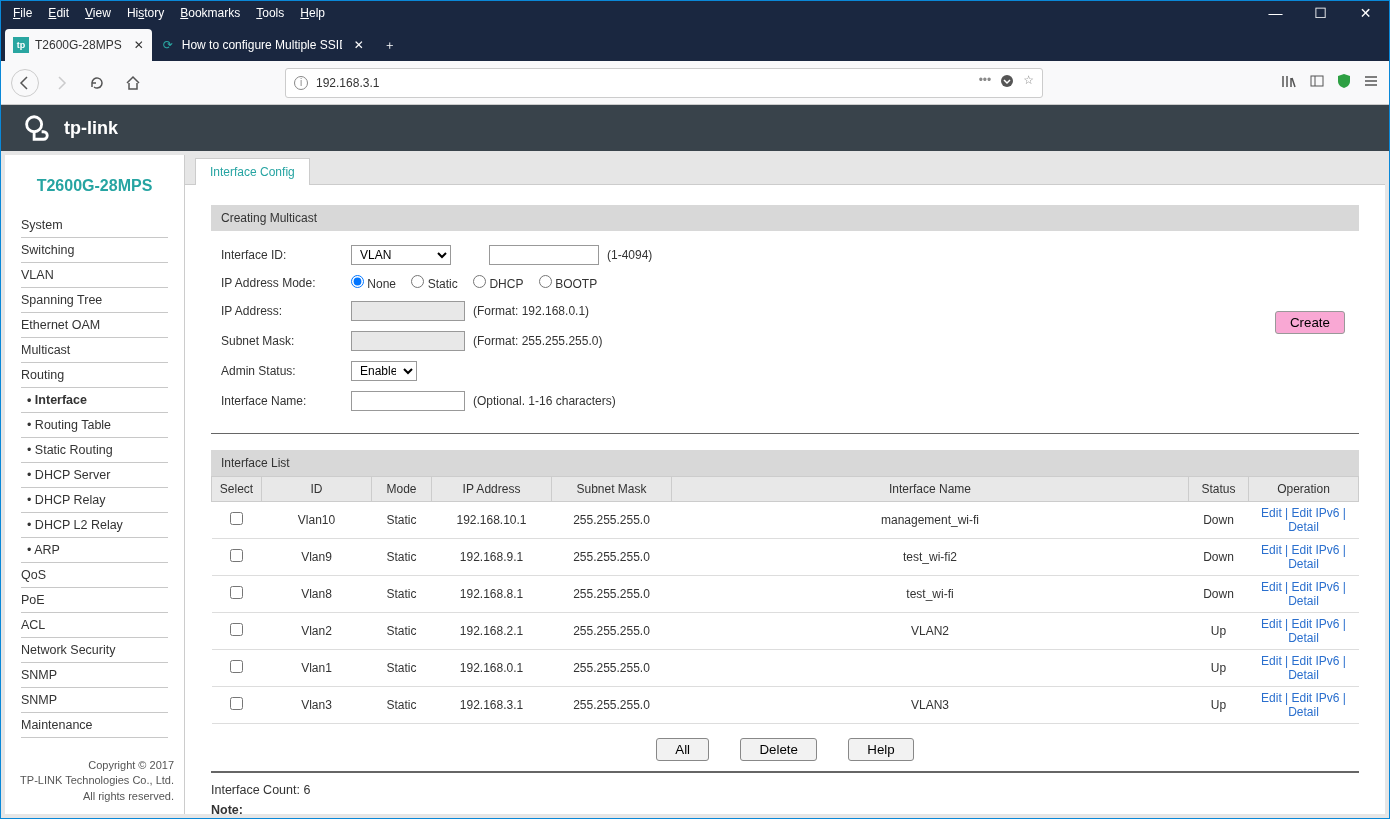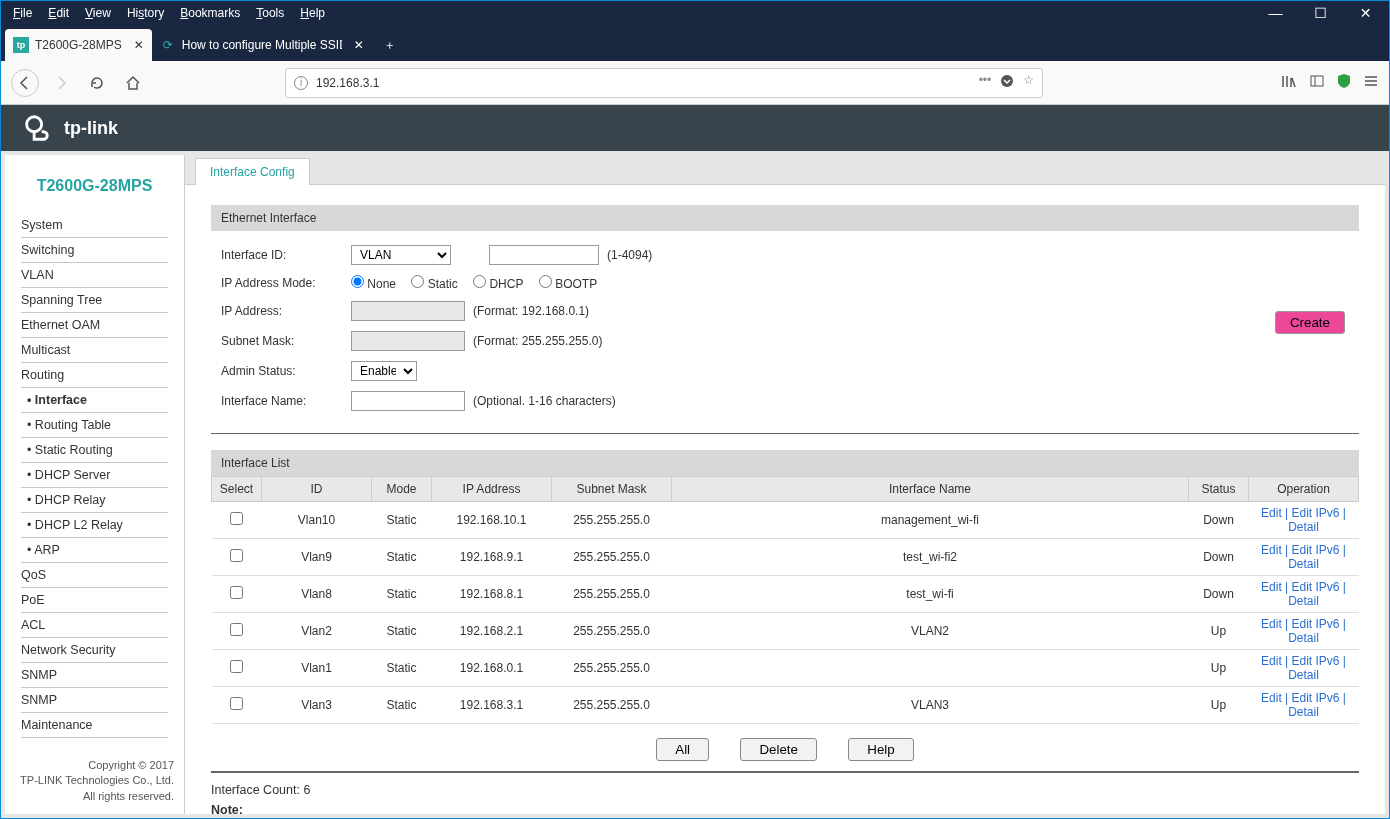--- a/index.html
+++ b/index.html
@@ -48,21 +48,21 @@
 .form-row { display: flex; align-items: center; margin-bottom: 10px; font-size: 12px; }
 .form-label { width: 130px; text-align: left; }
 .form-row select, .form-row input[type="text"] { border: 1px solid #999; height: 20px; background: #fff; font-size: 12px; padding: 0 4px; }
 .form-row select { width: 100px; }
 .form-row input.small { width: 110px; }
 .form-row input.med { width: 114px; }
 .form-hint { margin-left: 8px; color: #333; }
 .input-vlan-id { margin-left: 38px; }
 .radio-group label { margin-right: 12px; }
 .create-btn-wrap { position: relative; }
-.create-btn { position: absolute; right: 14px; top: 80px; padding: 3px 14px; border: 1px solid #999; border-radius: 3px; background: #ec4899; }
+.create-btn { position: absolute; right: 14px; top: 80px; padding: 3px 14px; border: 1px solid #999; border-radius: 3px; background: #f9a8d4; }
 .disabled-input { background: #e8e8e8 !important; }
 
 .table-wrap { margin-top: 16px; }
 table { width: 100%; border-collapse: collapse; font-size: 12px; }
 th { background: #e8e8e8; border: 1px solid #ccc; padding: 5px 4px; font-weight: normal; color: #333; text-align: center; }
 td { border-bottom: 1px solid #ddd; padding: 4px 4px; text-align: center; color: #333; }
 td .op-link { color: #2a6fce; }
 .table-actions { text-align: center; margin: 14px 0 10px; }
 .table-actions button { padding: 3px 18px; border: 1px solid #888; border-radius: 3px; background: #f2f2f2; margin: 0 14px; }
 .footer-note { border-top: 2px solid #666; padding-top: 10px; font-size: 12.5px; }
@@ -192,21 +192,21 @@
     <div class="copyright" style="white-space:pre-line;">Copyright © 2017
 TP-LINK Technologies Co., Ltd. All rights reserved.</div>
   </div>
 
   <div class="main">
     <div class="pagetabs">
       <div class="pagetab">Interface Config</div>
     </div>
 
     <div class="panel" style="position:relative;">
-      <div class="panel-header">Ethernet Interface</div>
+      <div class="panel-header">Creating Multicast</div>
       <div class="form-body create-btn-wrap">
         <div class="form-row">
           <span class="form-label">Interface ID:</span>
           <select><option>VLAN</option></select>
           <input class="small input-vlan-id" type="text" style="">
           <span class="form-hint">(1-4094)</span>
         </div>
         <div class="form-row">
           <span class="form-label">IP Address Mode:</span>
           <span class="radio-group">

